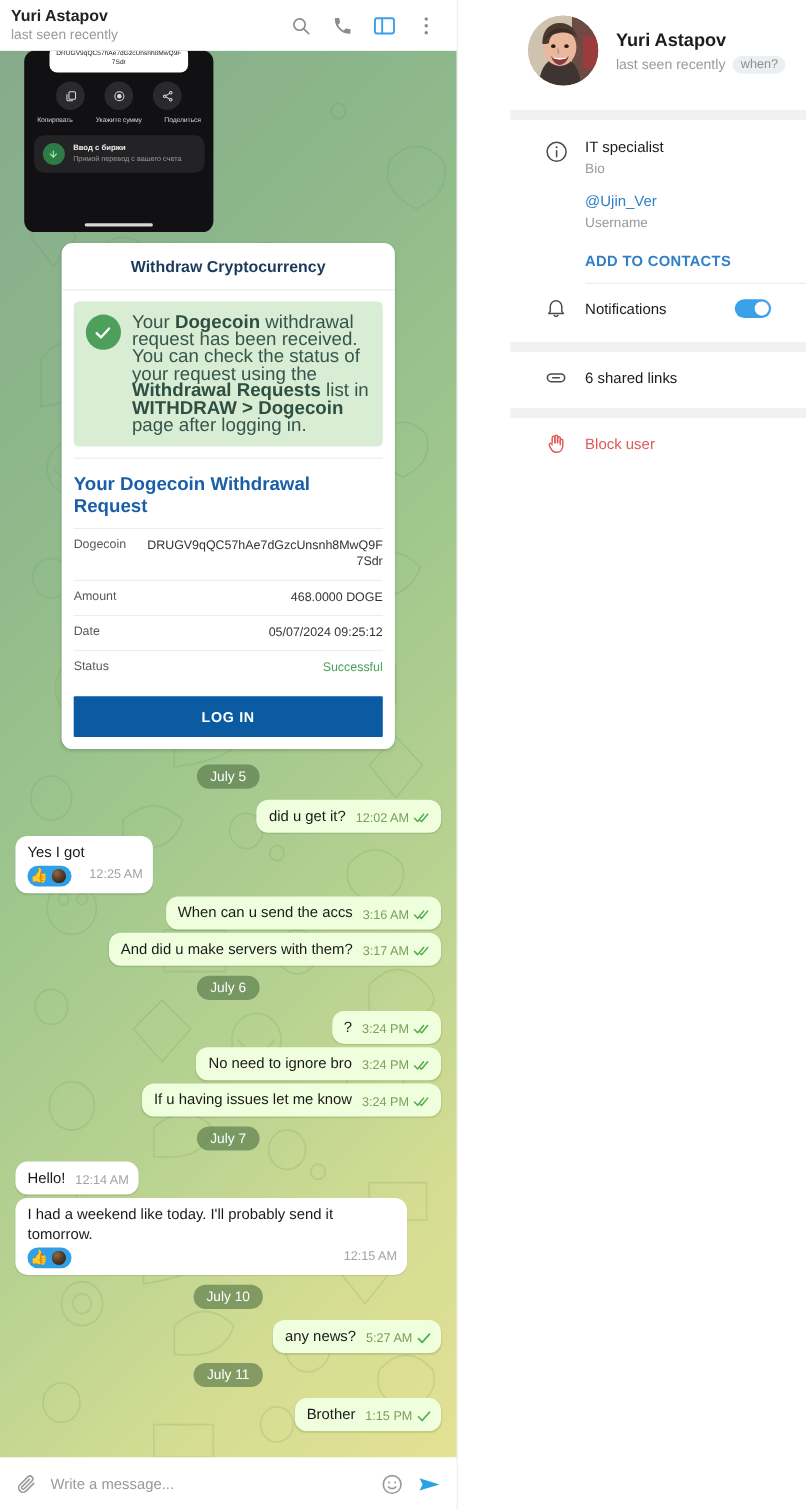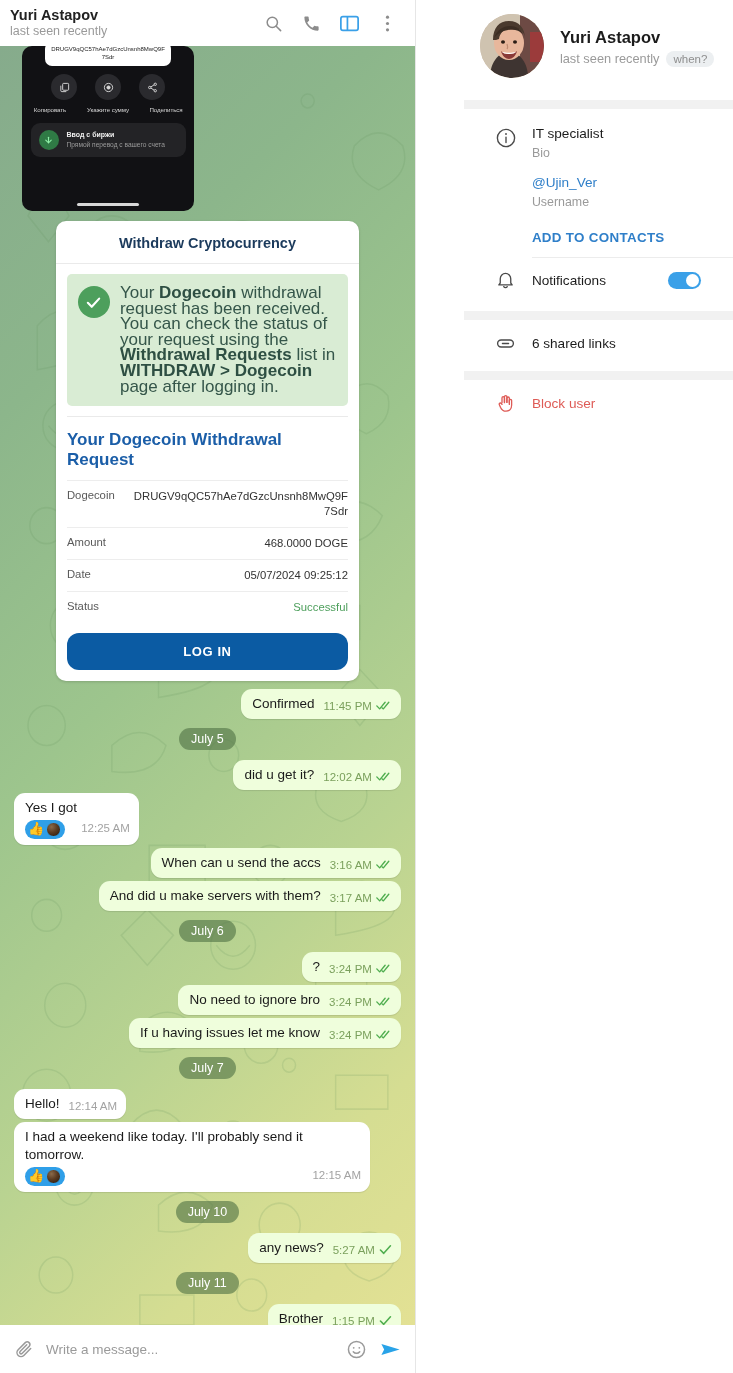--- a/index.html
+++ b/index.html
@@ -129,21 +129,21 @@
     display: flex; justify-content: space-between; align-items: flex-start;
     padding: 8px 0; border-top: 1px solid #ededed; gap: 14px;
   }
   .wrow:first-of-type { border-top: none; padding-top: 2px; }
   .wrow-k { font-size: 11.3px; color: #5a5a5a; flex: 0 0 auto; }
   .wrow-v { font-size: 11.3px; color: #333; text-align: right; word-break: break-all; line-height: 15px; }
   .wrow-v.ok { color: #4d9f5c; }
   .wlogin {
     display: block; width: 100%; margin-top: 10px;
     background: #0b5ba3; color: #fff; border: none;
-    border-radius: 12px; padding: 11px 0; cursor: pointer;
+    border-radius: 1px; padding: 11px 0; cursor: pointer;
     font-size: 13px; font-weight: bold; letter-spacing: .6px;
     font-family: "Liberation Sans", sans-serif;
   }
 
   
   .daysep { align-self: center; margin: 8px 0; }
   .daysep span {
     display: inline-block; background: rgba(80,115,70,.62); color: #fff;
     font-size: 12.5px; padding: 4px 12px; border-radius: 11px;
   }
@@ -443,36 +443,20 @@
               <div class="wrow">
                 <div class="wrow-k">Status</div>
                 <div class="wrow-v ok">Successful</div>
               </div>
 
               <button class="wlogin">LOG IN</button>
             </div>
           </div>
         </div>
 
-        <div class="row out">
-          <div class="bub out">
-            <div class="bub-line">
-              <span class="bub-text">Confirmed</span>
-              <span class="meta">
-                <span class="time">11:45 PM</span>
-                <span class="ticks">
-                  <svg width="16" height="11" viewBox="0 0 20 12" fill="none" stroke="#4fae4f" stroke-width="1.7" stroke-linecap="round" stroke-linejoin="round">
-                      <polyline points="1,6.5 4.6,10.2 11.4,2"></polyline>
-                      <polyline points="7.4,8.9 9.2,10.2 16,2"></polyline>
-                    </svg>
-                </span>
-              </span>
-            </div>
-          </div>
-        </div>
 
         <div class="daysep"><span>July 5</span></div>
 
         <div class="row out">
           <div class="bub out">
             <div class="bub-line">
               <span class="bub-text">did u get it?</span>
               <span class="meta">
                 <span class="time">12:02 AM</span>
                 <span class="ticks">

